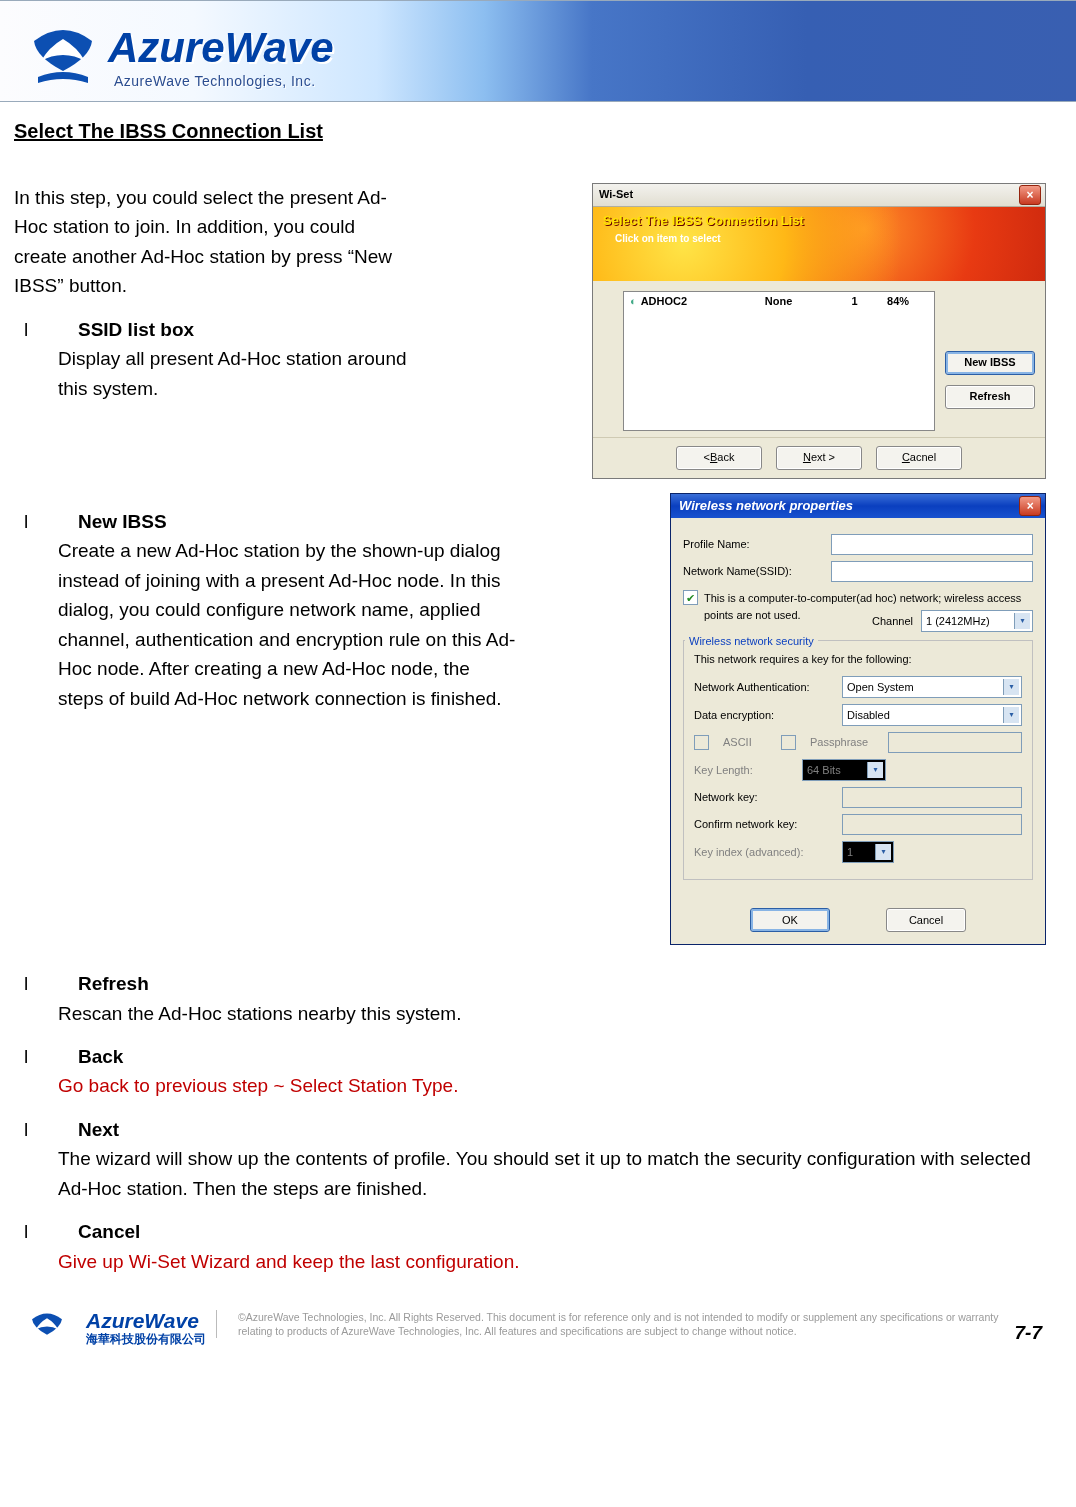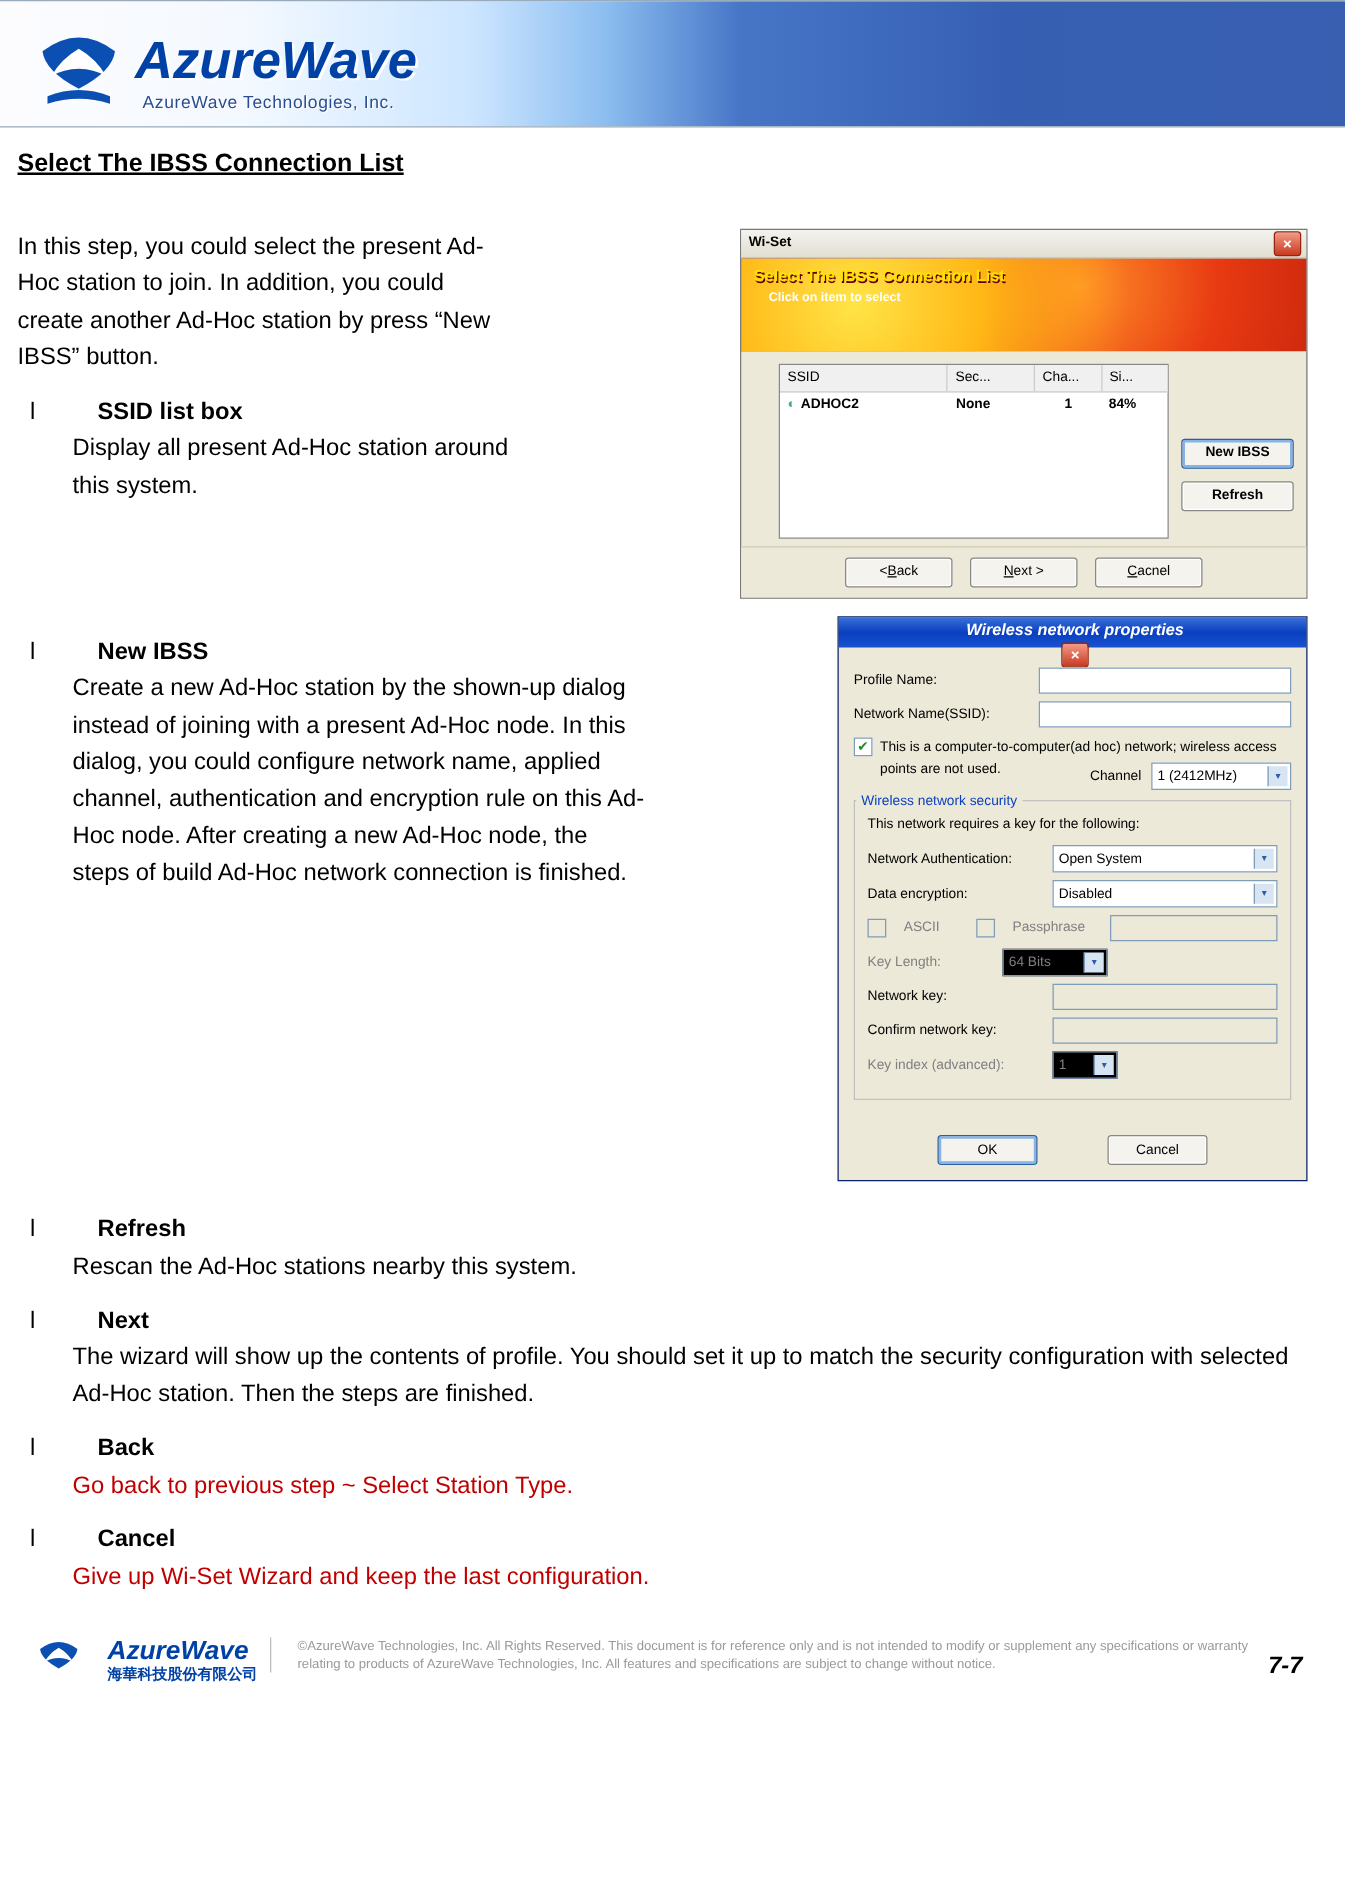--- a/index.html
+++ b/index.html
@@ -210,21 +210,20 @@
   }
   .wnp .titlebar2 {
     height: 24px;
     background: linear-gradient(#3a6fd8, #0a3fbf 50%, #1852cf);
     color:#fff;
     display:flex;align-items:center;justify-content:space-between;
     padding:0 4px 0 8px;
     font-style: italic;
     font-weight: bold;
     font-size: 13px;
-    flex-direction: column;
   }
   .wnp .body2 {
     padding: 10px 12px;
   }
   .frow {
     display:flex;align-items:center;gap:8px;margin:6px 0;
   }
   .frow label{width:140px}
   .txt {
     flex:1;height:19px;border:1px solid #7f9db9;background:#fff;
@@ -296,26 +295,20 @@
     <div class="titlebar">
       <span>Wi-Set</span>
       <div class="closebox">×</div>
     </div>
     <div class="hdr">
       <div class="t1">Select The IBSS Connection List</div>
       <div class="t2">Click on item to select</div>
     </div>
     <div class="body">
       <div class="listbox">
-        <div class="lh">
-          <div class="c0">SSID</div>
-          <div class="c1">Sec...</div>
-          <div class="c2">Cha...</div>
-          <div class="c3">Si...</div>
-        </div>
         <div class="row">
           <div class="c0">
               <span style="color:#4a8">◐</span>
               <span>ADHOC2</span>
             </div>
           <div class="c1">None</div>
           <div class="c2">1</div>
           <div class="c3">84%</div>
         </div>
       </div>
@@ -435,26 +428,26 @@
   </ul>
 
   <div style="clear:both;height:10px"></div>
 
   <ul class="blist">
     <li>
       <b>Refresh</b><br>
       <span>Rescan the Ad-Hoc stations nearby this system.</span>
     </li>
     <li>
+      <b>Back</b><br>
+      <span class="red">Go back to previous step ~ Select Station Type.</span>
+    </li>
+    <li>
       <b>Next</b><br>
       <span>The wizard will show up the contents of profile. You should set it up to match the security configuration with selected Ad-Hoc station. Then the steps are finished.</span>
-    </li>
-    <li>
-      <b>Back</b><br>
-      <span class="red">Go back to previous step ~ Select Station Type.</span>
     </li>
     <li>
       <b>Cancel</b><br>
       <span class="red">Give up Wi-Set Wizard and keep the last configuration.</span>
     </li>
   </ul>
 
 </div>
 
 <div class="pagefoot">

